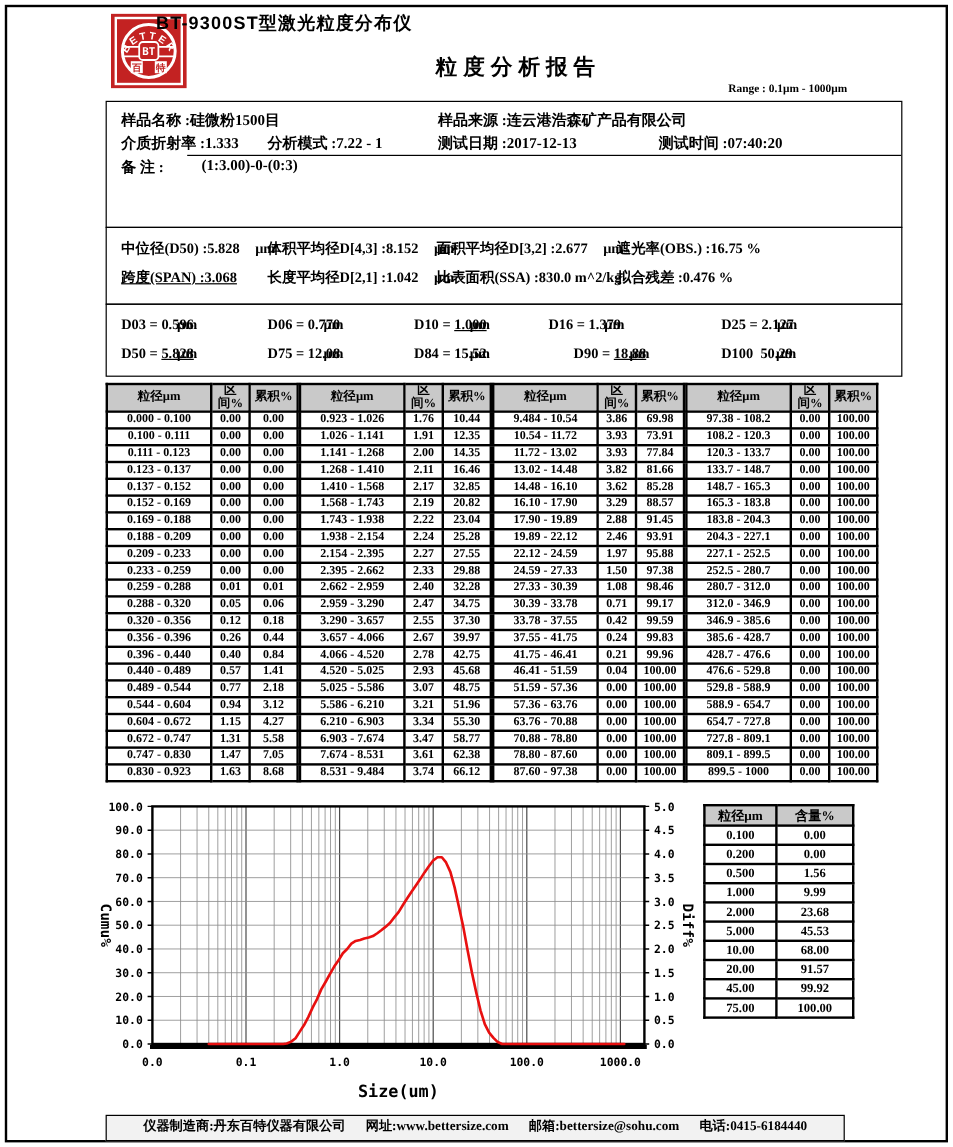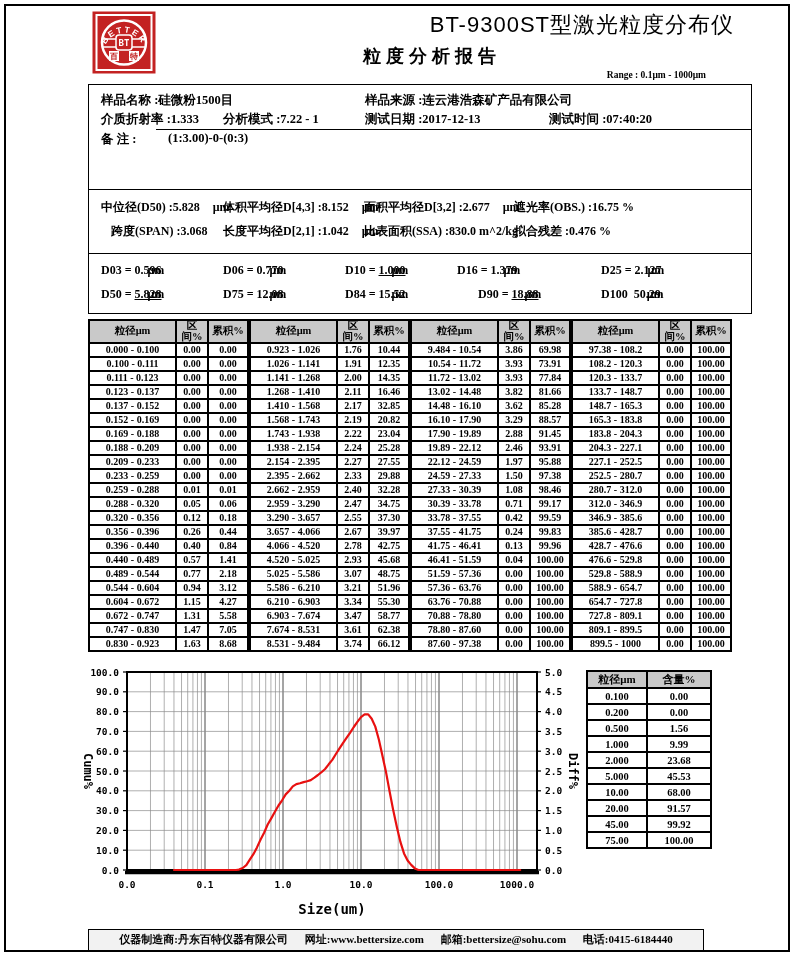--- a/index.html
+++ b/index.html
@@ -1,21 +1,21 @@
 <!DOCTYPE html>
 <html><head>
 <meta charset="utf-8">
 <style>
   html,body{margin:0;padding:0;background:#fff;}
   .page{position:relative;width:794px;height:956px;background:#fff;overflow:hidden;
         font-family:"Liberation Serif","DejaVu Serif",serif;color:#000;}
   .frame{position:absolute;left:4px;top:4px;width:782px;height:944px;border:2px solid #000;}
   .logo{position:absolute;left:92px;top:11px;width:64px;height:63px;}
-  .title1{position:absolute;left:130px;right:60px;top:10px;text-align:right;
-          font-family:"Liberation Sans","DejaVu Sans",sans-serif;font-weight:normal;font-size:22px;letter-spacing:1px;}
+  .title1{position:absolute;left:130px;right:60px;top:10px;text-align:left;
+          font-family:"Liberation Sans","DejaVu Sans",sans-serif;font-weight:bold;font-size:15px;letter-spacing:1px;}
   .title2{position:absolute;left:130px;right:60px;top:44px;text-align:center;
           font-family:"Liberation Sans","DejaVu Sans",sans-serif;font-weight:bold;font-size:18px;letter-spacing:5px;}
   .range{position:absolute;right:88px;top:70px;font-size:9.5px;font-weight:bold;margin-left:10px;}
   .box{position:absolute;left:88px;width:664px;border:1px solid #000;font-weight:bold;box-sizing:border-box;}
   .info{top:84px;height:106px;padding:7px 0 0 12px;font-size:12.5px;}
   .stats{top:189px;height:65px;padding:9px 0 0 12px;font-size:12px;}
   .dvals{top:253px;height:61px;padding:9px 0 0 12px;font-size:12px;}
   .irow{position:relative;height:19px;}
   .irow span{position:absolute;top:0;white-space:nowrap;}
   .irow.note{height:21px;margin-top:1px;}
@@ -96,21 +96,21 @@
       </div>
     </div>
   <div class="box stats" id="statsBox">
       <div class="srow">
         <span style="left: 0px;">中位径(D50) :5.828<b class="unit">μm</b></span>
         <span style="left: 122px;">体积平均径D[4,3] :8.152<b class="unit">μm</b></span>
         <span style="left: 263px;">面积平均径D[3,2] :2.677<b class="unit">μm</b></span>
         <span style="left: 413px;">遮光率(OBS.) :16.75 %</span>
       </div>
       <div class="srow">
-        <span style="left: 10px;">跨度(SPAN) :3.068</span>
+        <span style="left: 0px; text-decoration: underline;">跨度(SPAN) :3.068</span>
         <span style="left: 122px;">长度平均径D[2,1] :1.042<b class="unit">μm</b></span>
         <span style="left: 263px;">比表面积(SSA) :830.0 m^2/kg</span>
         <span style="left: 413px;">拟合残差 :0.476 %</span>
       </div>
     </div>
   <div class="box dvals" id="dBox">
       <div class="srow">
         <span style="left: 0px;">D03 = <span>0.596</span><b class="unit">μm</b></span>
         <span style="left: 122px;">D06 = <span>0.770</span><b class="unit">μm</b></span>
         <span style="left: 244px;">D10 = <span class="ul">1.000</span><b class="unit">μm</b></span>
@@ -437,21 +437,21 @@
             <td class="c1">0.42</td>
             <td class="c2">99.59</td>
           </tr>
           <tr>
             <td class="c0">37.55 - 41.75</td>
             <td class="c1">0.24</td>
             <td class="c2">99.83</td>
           </tr>
           <tr>
             <td class="c0">41.75 - 46.41</td>
-            <td class="c1">0.13</td>
+            <td class="c1">0.21</td>
             <td class="c2">99.96</td>
           </tr>
           <tr>
             <td class="c0">46.41 - 51.59</td>
             <td class="c1">0.04</td>
             <td class="c2">100.00</td>
           </tr>
           <tr>
             <td class="c0">51.59 - 57.36</td>
             <td class="c1">0.00</td>

